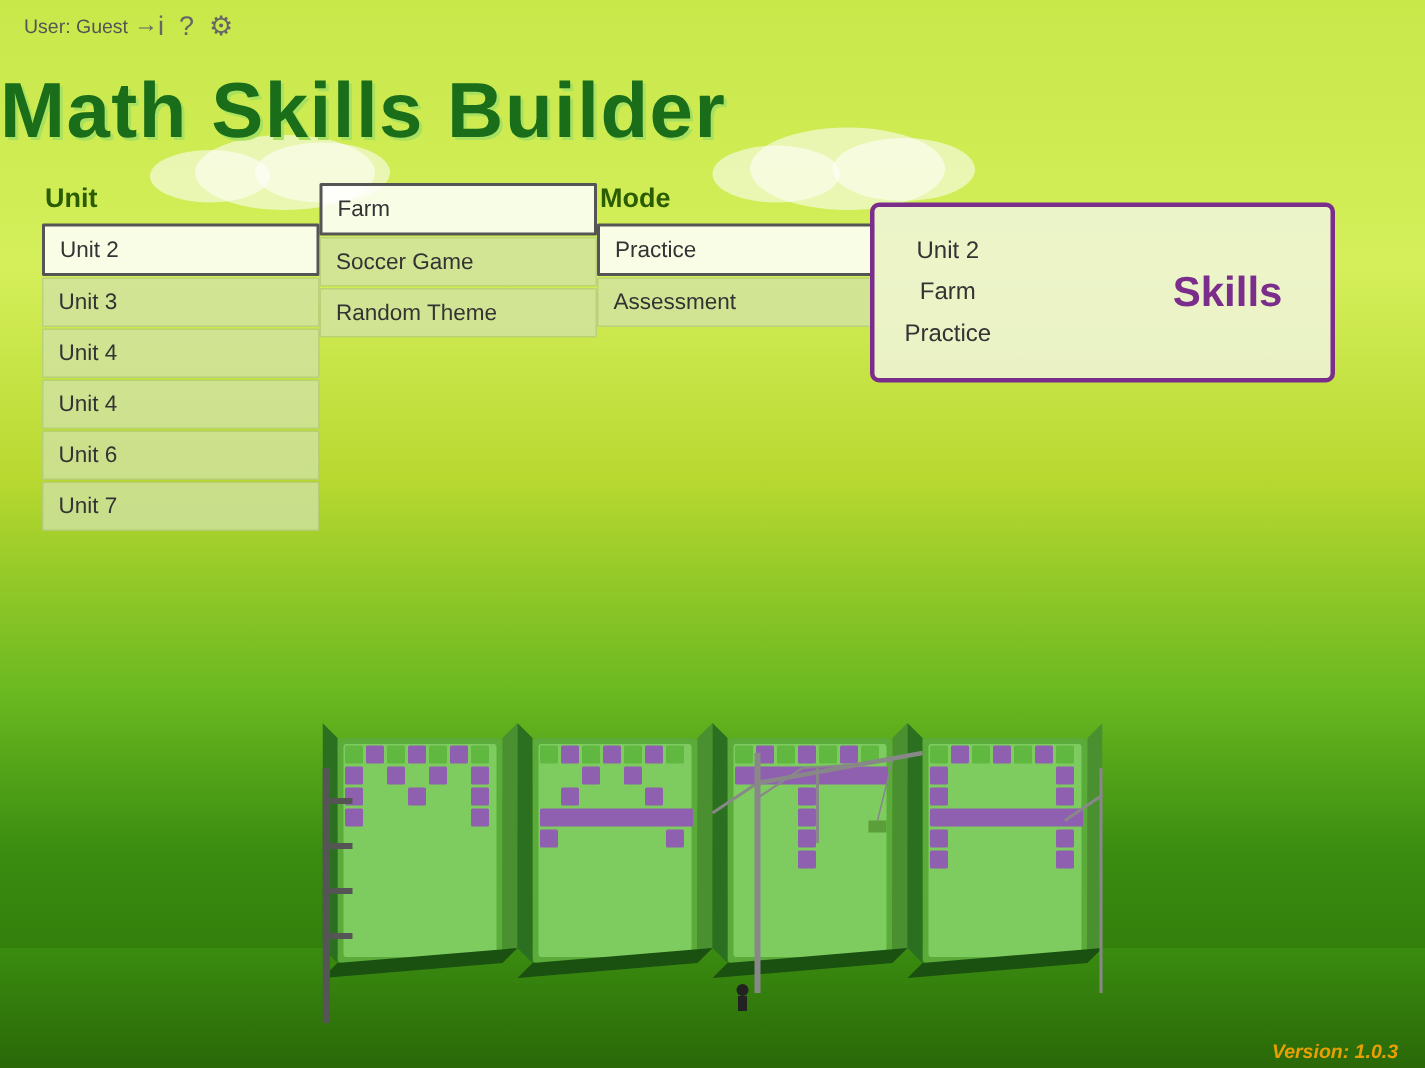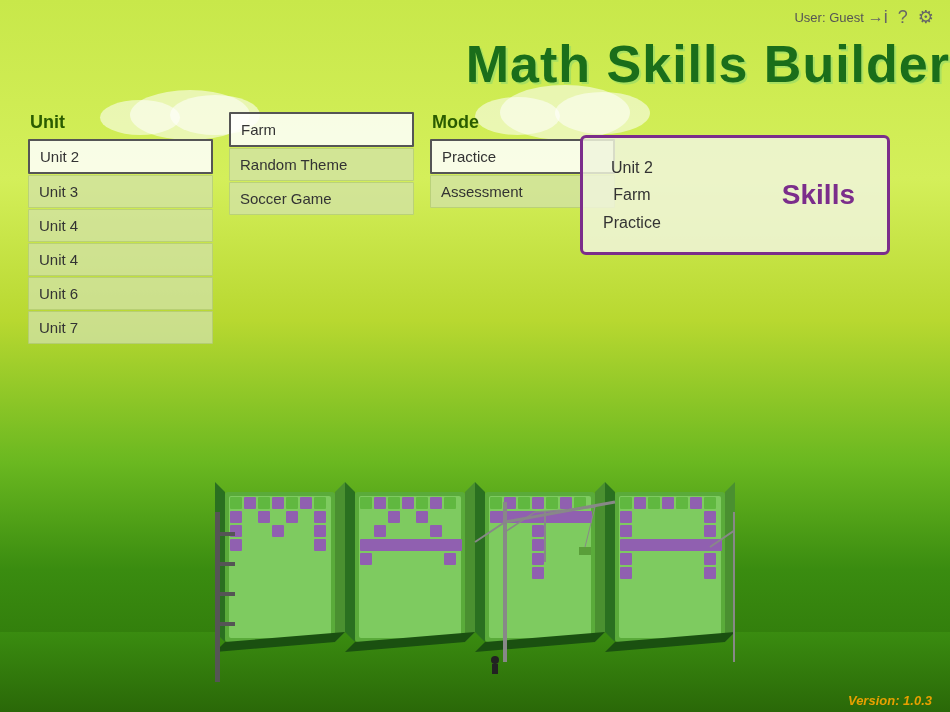--- a/index.html
+++ b/index.html
@@ -16,21 +16,21 @@
     
     .cloud {
       position: absolute;
       background: rgba(255,255,255,0.55);
       border-radius: 50%;
     }
 
     
     .top-bar {
       display: flex;
-      justify-content: flex-end;
+      justify-content: flex-start;
       align-items: center;
       padding: 8px 16px 0 16px;
       position: relative;
       z-index: 10;
     }
 
     .user-info {
       display: flex;
       align-items: center;
       gap: 4px;
@@ -48,36 +48,36 @@
       background: none;
       border: none;
       cursor: pointer;
       font-size: 18px;
       color: #666;
       line-height: 1;
     }
 
     
     .main-title {
-      text-align: right;
+      text-align: left;
       font-size: 52px;
       font-weight: 900;
       color: #1a6e1a;
       text-shadow: 2px 2px 0 #a8e060;
       font-family: Arial Black, Arial, sans-serif;
-      margin-top: 8px;
+      margin-top: 18px;
       position: relative;
       z-index: 10;
       letter-spacing: 1px;
     }
 
     
     .selection-area {
       display: flex;
-      gap: 16px;
+      gap: 0;
       margin: 18px 0 0 28px;
       position: relative;
       z-index: 10;
     }
 
     .selection-column {
       width: 185px;
     }
 
     .column-header {
@@ -220,22 +220,22 @@
     <div class="list-item selected">Unit 2</div>
     <div class="list-item">Unit 3</div>
     <div class="list-item">Unit 4</div>
     <div class="list-item">Unit 4</div>
     <div class="list-item">Unit 6</div>
     <div class="list-item">Unit 7</div>
   </div>
 
   <div class="selection-column">
     <div class="list-item selected">Farm</div>
+    <div class="list-item">Soccer Game</div>
     <div class="list-item">Random Theme</div>
-    <div class="list-item">Soccer Game</div>
   </div>
 
   <div class="selection-column">
     <div class="column-header">Mode</div>
     <div class="list-item selected">Practice</div>
     <div class="list-item">Assessment</div>
   </div>
 
 </div>
 

